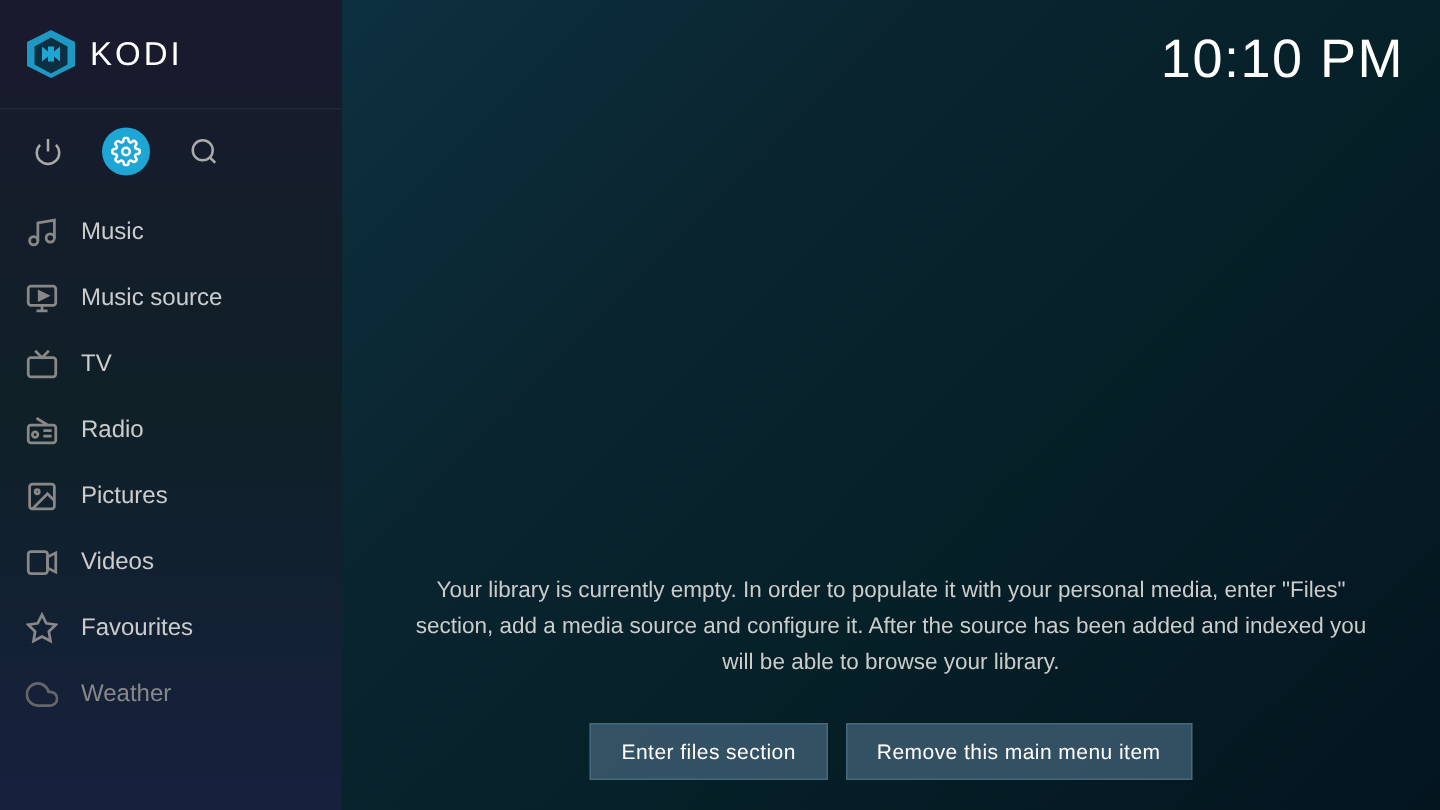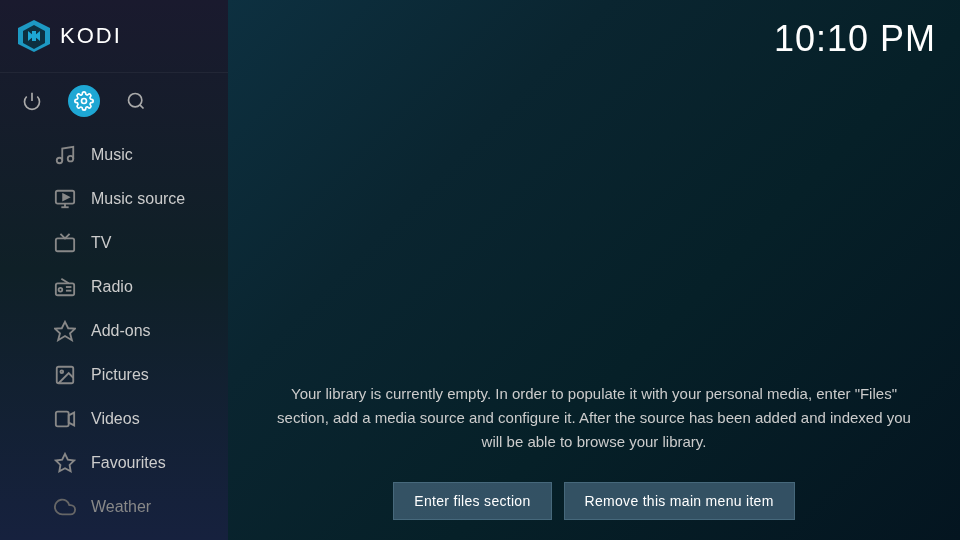--- a/index.html
+++ b/index.html
@@ -79,21 +79,20 @@
       padding-top: 4px;
     }
 
     .menu-item {
       display: flex;
       align-items: center;
       padding: 10px 16px;
       gap: 14px;
       cursor: pointer;
       color: #cccccc;
-      margin-left: 37px;
     }
 
     .menu-item .icon {
       width: 24px;
       height: 24px;
       display: flex;
       align-items: center;
       justify-content: center;
       color: #888888;
       flex-shrink: 0;
@@ -254,28 +253,20 @@
           <rect x="2" y="8" width="20" height="13" rx="2"></rect>
           <path d="M16 8l-8-5"></path>
           <circle cx="7" cy="15" r="2"></circle>
           <line x1="13" y1="12" x2="19" y2="12"></line>
           <line x1="13" y1="16" x2="19" y2="16"></line>
         </svg>
       </span>
       <span class="label">Radio</span>
     </div>
 
-    <div class="menu-item">
-      <span class="icon">
-        <svg viewBox="0 0 24 24" fill="none" stroke="currentColor" stroke-width="2">
-          <polygon points="12,2 15.5,9 23,9.5 17.5,14.5 19.5,22 12,17.5 4.5,22 6.5,14.5 1,9.5 8.5,9"></polygon>
-        </svg>
-      </span>
-      <span class="label">Add-ons</span>
-    </div>
 
     <div class="menu-item">
       <span class="icon">
         <svg viewBox="0 0 24 24" fill="none" stroke="currentColor" stroke-width="2">
           <rect x="3" y="3" width="18" height="18" rx="2"></rect>
           <circle cx="8.5" cy="8.5" r="1.5"></circle>
           <polyline points="21,15 16,10 5,21"></polyline>
         </svg>
       </span>
       <span class="label">Pictures</span>

